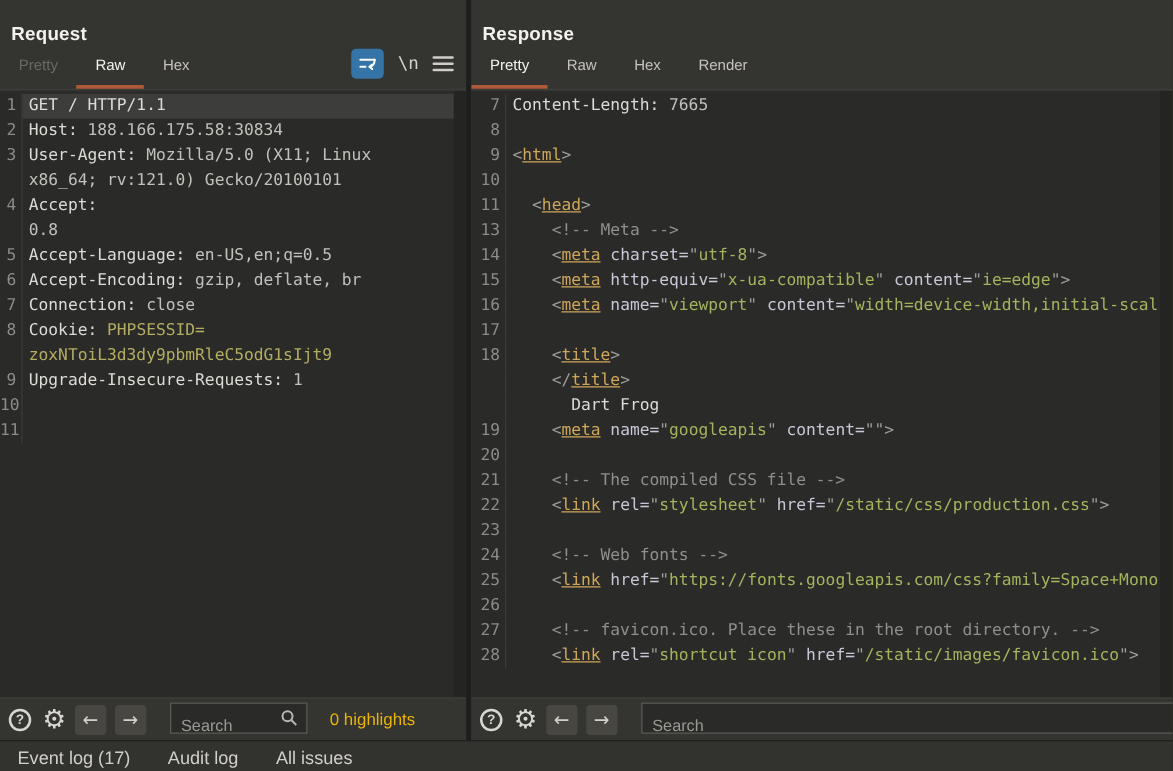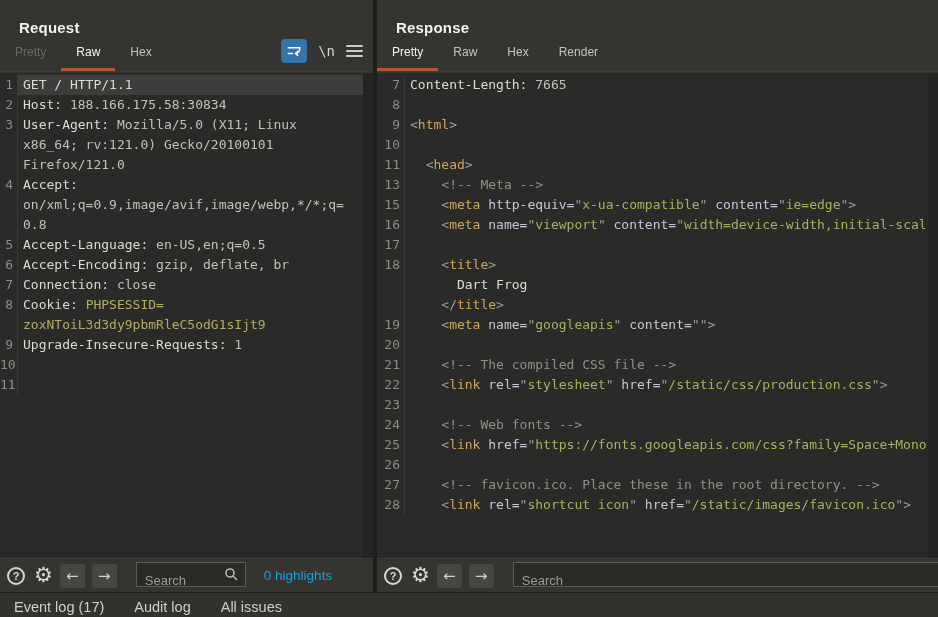--- a/index.html
+++ b/index.html
@@ -5,21 +5,21 @@
   * { margin:0; padding:0; box-sizing:border-box; }
   html,body { width:938px; height:617px; overflow:hidden; background:#2a2a28;
               font-family:"Liberation Sans", sans-serif; }
   .panel { position:absolute; top:0; height:592px; background:#343431; overflow:hidden; }
   #panel-request  { left:0;   width:373px; }
   #panel-response { left:377px; width:561px; }
   #v-divider { position:absolute; left:373px; top:0; width:4px; height:592px; background:#1e1e1c; }
 
   
   .p-header { position:relative; height:72px; background:#343431; border-bottom:1px solid #3d3c39; }
-  .p-title { position:absolute; left:19px; top:19px; font-size:15px; font-weight:bold; color:#f4f2ee; letter-spacing:.2px; }
+  .p-title { position:absolute; left:9px; top:19px; font-size:15px; font-weight:bold; color:#f4f2ee; letter-spacing:.2px; }
   .tabs { position:absolute; left:0; bottom:0; display:flex; }
   .tab { padding:6px 15px 9px; font-size:12px; color:#c7c3bb; border-bottom:3px solid transparent; cursor:default; }
   .tab.selected { color:#f5f3ef; border-bottom-color:#ad5a38; }
   .tab.disabled { color:#6c6862; }
 
   
   .hdr-icons { position:absolute; right:10px; bottom:8px; display:flex; align-items:center; gap:11px; }
   .wrap-btn { width:26px; height:24px; background:#3474a6; border-radius:4px; display:flex; align-items:center; justify-content:center; }
   .nl-glyph { font-family:"DejaVu Sans Mono", monospace; font-size:14px; color:#d6d3cc; }
   .menu-glyph { display:flex; flex-direction:column; gap:3px; width:17px; }
@@ -27,21 +27,21 @@
 
   
   .editor { position:absolute; left:0; right:0; top:73px; bottom:34px; background:#2a2a28; overflow:hidden; padding-top:2px;
             font-family:"DejaVu Sans Mono","Liberation Mono",monospace; font-size:13px; line-height:20px; }
   .crow { display:flex; height:20px; white-space:pre; }
   .gut { flex:none; text-align:right; color:#8c8c88; padding-right:4px; border-right:1px solid #3a3a38; }
   #panel-request  .gut { width:18px; }
   #panel-response .gut { width:28px; }
   .cod { flex:1; padding-left:5px; overflow:hidden; }
   .crow.hl .cod { background:#3d3d3b; }
-  .c-pl { color:#dddbd6; } .c-dm { color:#c2c0bb; } .c-tg { color:#cfa75a; }
+  .c-pl { color:#dddbd6; } .c-dm { color:#c2c0bb; } .c-tg { color:#cfa75a;text-decoration:underline; }
   .c-at { color:#c9c6d8; } .c-vl { color:#a3b45e; } .c-pu { color:#9d9d99; }
   .c-cm { color:#8f8f8b; } .c-ck { color:#b4ac62; }
   .strack { position:absolute; right:0; top:73px; bottom:34px; width:10px; background:#242422; }
 
   
   .p-search { position:absolute; left:0; right:0; bottom:0; height:34px; background:#343431; border-top:1px solid #3f3e3b;
               display:flex; align-items:center; padding-left:7px; }
   .help-ic { width:18px; height:18px; border:2px solid #d8d6d0; border-radius:50%; color:#d8d6d0;
              font-size:11px; font-weight:bold; display:flex; align-items:center; justify-content:center; flex:none; }
   .gear-ic { font-size:21px; color:#d8d6d0; line-height:1; margin-left:9px; flex:none;
@@ -50,21 +50,21 @@
              color:#d3d1cb; font-size:15px; display:flex; align-items:center; justify-content:center;
              font-family:"DejaVu Sans", sans-serif; }
   .nav-btn:first-of-type { margin-left:12px; }
   .srch-wrap { position:relative; margin-left:19px; flex:none; }
   .srch-wrap.grow { flex:1; margin-right:-2px; }
   .srch { width:110px; height:25px; background:#2a2a28; border:1px solid #5c5b56; color:#d6d3cc;
           font-size:13px; padding:12px 24px 0 8px; outline:none; font-family:"Liberation Sans", sans-serif; }
   .srch::placeholder { color:#9c9a94; }
   .srch.wide { width:100%; padding-right:8px; }
   .mag { position:absolute; right:7px; top:5px; }
-  .hl-count { margin-left:18px; font-size:13.5px; color:#0ea5e9; }
+  .hl-count { margin-left:18px; font-size:13.5px; color:#eab308; }
 
   
   #bottom-bar { position:absolute; left:0; top:592px; width:938px; height:36px; background:#32322f;
                 border-top:1px solid #1f1f1d; display:flex; padding:6px 0 0 14px; gap:30px; }
   .btab { font-size:14.5px; color:#d2cfc8; white-space:nowrap; }
 </style>
 </head>
 <body>
 
 <div class="panel" id="panel-request">
@@ -92,23 +92,21 @@
         </span>
     </div>
   </div>
 
   <div class="editor">
       <div>
         <div class="crow hl"><span class="gut">1</span><span class="cod"><span class="c-pl">GET / HTTP/1.1</span></span></div>
         <div class="crow"><span class="gut">2</span><span class="cod"><span class="c-pl">Host: </span><span class="c-dm">188.166.175.58:30834</span></span></div>
         <div class="crow"><span class="gut">3</span><span class="cod"><span class="c-pl">User-Agent: </span><span class="c-dm">Mozilla/5.0 (X11; Linux</span></span></div>
         <div class="crow"><span class="gut"></span><span class="cod"><span class="c-dm">x86_64; rv:121.0) Gecko/20100101</span></span></div>
-        <div class="crow"><span class="gut"></span><span class="cod"><span class="c-dm">Firefox/121.0</span></span></div>
         <div class="crow"><span class="gut">4</span><span class="cod"><span class="c-pl">Accept:</span></span></div>
-        <div class="crow"><span class="gut"></span><span class="cod"><span class="c-dm">on/xml;q=0.9,image/avif,image/webp,*/*;q=</span></span></div>
         <div class="crow"><span class="gut"></span><span class="cod"><span class="c-dm">0.8</span></span></div>
         <div class="crow"><span class="gut">5</span><span class="cod"><span class="c-pl">Accept-Language: </span><span class="c-dm">en-US,en;q=0.5</span></span></div>
         <div class="crow"><span class="gut">6</span><span class="cod"><span class="c-pl">Accept-Encoding: </span><span class="c-dm">gzip, deflate, br</span></span></div>
         <div class="crow"><span class="gut">7</span><span class="cod"><span class="c-pl">Connection: </span><span class="c-dm">close</span></span></div>
         <div class="crow"><span class="gut">8</span><span class="cod"><span class="c-pl">Cookie: </span><span class="c-ck">PHPSESSID=</span></span></div>
         <div class="crow"><span class="gut"></span><span class="cod"><span class="c-ck">zoxNToiL3d3dy9pbmRleC5odG1sIjt9</span></span></div>
         <div class="crow"><span class="gut">9</span><span class="cod"><span class="c-pl">Upgrade-Insecure-Requests: </span><span class="c-dm">1</span></span></div>
         <div class="crow"><span class="gut">10</span><span class="cod"></span></div>
         <div class="crow"><span class="gut">11</span><span class="cod"></span></div>
       </div>
@@ -147,26 +145,27 @@
   </div>
 
   <div class="editor">
       <div>
         <div class="crow"><span class="gut">7</span><span class="cod"><span class="c-pl">Content-Length:</span><span class="c-dm"> 7665</span></span></div>
         <div class="crow"><span class="gut">8</span><span class="cod"></span></div>
         <div class="crow"><span class="gut">9</span><span class="cod"><span class="c-pu">&lt;</span><span class="c-tg">html</span><span class="c-pu">&gt;</span></span></div>
         <div class="crow"><span class="gut">10</span><span class="cod"></span></div>
         <div class="crow"><span class="gut">11</span><span class="cod"><span class="c-pl">  </span><span class="c-pu">&lt;</span><span class="c-tg">head</span><span class="c-pu">&gt;</span></span></div>
         <div class="crow"><span class="gut">13</span><span class="cod"><span class="c-pl">    </span><span class="c-cm">&lt;!-- Meta --&gt;</span></span></div>
+        <div class="crow"><span class="gut">14</span><span class="cod"><span class="c-pl">    </span><span class="c-pu">&lt;</span><span class="c-tg">meta</span><span class="c-at"> charset=</span><span class="c-pu">"</span><span class="c-vl">utf-8</span><span class="c-pu">"</span><span class="c-pu">&gt;</span></span></div>
         <div class="crow"><span class="gut">15</span><span class="cod"><span class="c-pl">    </span><span class="c-pu">&lt;</span><span class="c-tg">meta</span><span class="c-at"> http-equiv=</span><span class="c-pu">"</span><span class="c-vl">x-ua-compatible</span><span class="c-pu">"</span><span class="c-at"> content=</span><span class="c-pu">"</span><span class="c-vl">ie=edge</span><span class="c-pu">"</span><span class="c-pu">&gt;</span></span></div>
         <div class="crow"><span class="gut">16</span><span class="cod"><span class="c-pl">    </span><span class="c-pu">&lt;</span><span class="c-tg">meta</span><span class="c-at"> name=</span><span class="c-pu">"</span><span class="c-vl">viewport</span><span class="c-pu">"</span><span class="c-at"> content=</span><span class="c-pu">"</span><span class="c-vl">width=device-width,initial-scal</span></span></div>
         <div class="crow"><span class="gut">17</span><span class="cod"></span></div>
         <div class="crow"><span class="gut">18</span><span class="cod"><span class="c-pl">    </span><span class="c-pu">&lt;</span><span class="c-tg">title</span><span class="c-pu">&gt;</span></span></div>
+        <div class="crow"><span class="gut"></span><span class="cod"><span class="c-pl">    </span><span class="c-pu">&lt;/</span><span class="c-tg">title</span><span class="c-pu">&gt;</span></span></div>
         <div class="crow"><span class="gut"></span><span class="cod"><span class="c-pl">      Dart Frog</span></span></div>
-        <div class="crow"><span class="gut"></span><span class="cod"><span class="c-pl">    </span><span class="c-pu">&lt;/</span><span class="c-tg">title</span><span class="c-pu">&gt;</span></span></div>
         <div class="crow"><span class="gut">19</span><span class="cod"><span class="c-pl">    </span><span class="c-pu">&lt;</span><span class="c-tg">meta</span><span class="c-at"> name=</span><span class="c-pu">"</span><span class="c-vl">googleapis</span><span class="c-pu">"</span><span class="c-at"> content=</span><span class="c-pu">""</span><span class="c-pu">&gt;</span></span></div>
         <div class="crow"><span class="gut">20</span><span class="cod"></span></div>
         <div class="crow"><span class="gut">21</span><span class="cod"><span class="c-pl">    </span><span class="c-cm">&lt;!-- The compiled CSS file --&gt;</span></span></div>
         <div class="crow"><span class="gut">22</span><span class="cod"><span class="c-pl">    </span><span class="c-pu">&lt;</span><span class="c-tg">link</span><span class="c-at"> rel=</span><span class="c-pu">"</span><span class="c-vl">stylesheet</span><span class="c-pu">"</span><span class="c-at"> href=</span><span class="c-pu">"</span><span class="c-vl">/static/css/production.css</span><span class="c-pu">"</span><span class="c-pu">&gt;</span></span></div>
         <div class="crow"><span class="gut">23</span><span class="cod"></span></div>
         <div class="crow"><span class="gut">24</span><span class="cod"><span class="c-pl">    </span><span class="c-cm">&lt;!-- Web fonts --&gt;</span></span></div>
         <div class="crow"><span class="gut">25</span><span class="cod"><span class="c-pl">    </span><span class="c-pu">&lt;</span><span class="c-tg">link</span><span class="c-at"> href=</span><span class="c-pu">"</span><span class="c-vl">https://fonts.googleapis.com/css?family=Space+Mono</span></span></div>
         <div class="crow"><span class="gut">26</span><span class="cod"></span></div>
         <div class="crow"><span class="gut">27</span><span class="cod"><span class="c-pl">    </span><span class="c-cm">&lt;!-- favicon.ico. Place these in the root directory. --&gt;</span></span></div>
         <div class="crow"><span class="gut">28</span><span class="cod"><span class="c-pl">    </span><span class="c-pu">&lt;</span><span class="c-tg">link</span><span class="c-at"> rel=</span><span class="c-pu">"</span><span class="c-vl">shortcut icon</span><span class="c-pu">"</span><span class="c-at"> href=</span><span class="c-pu">"</span><span class="c-vl">/static/images/favicon.ico</span><span class="c-pu">"</span><span class="c-pu">&gt;</span></span></div>

